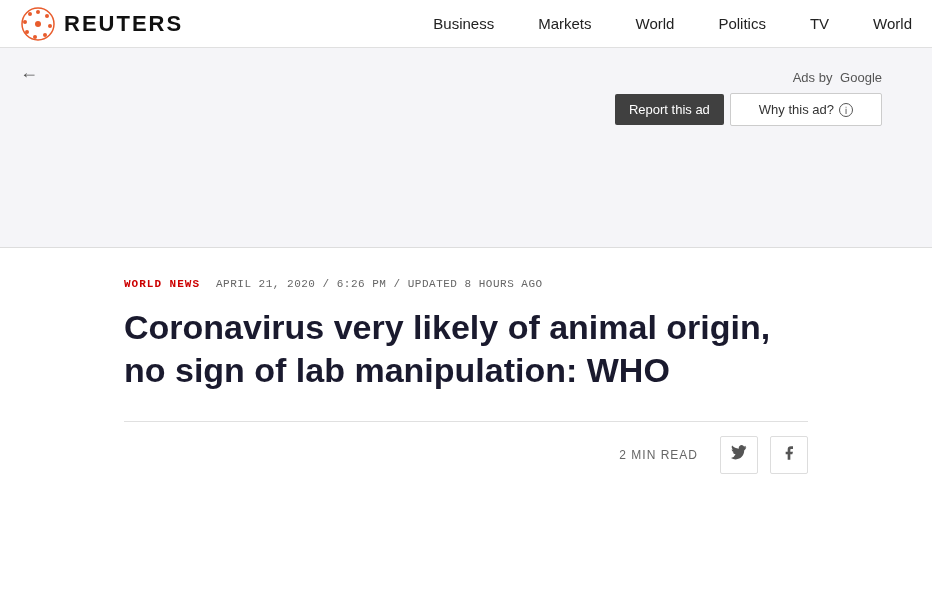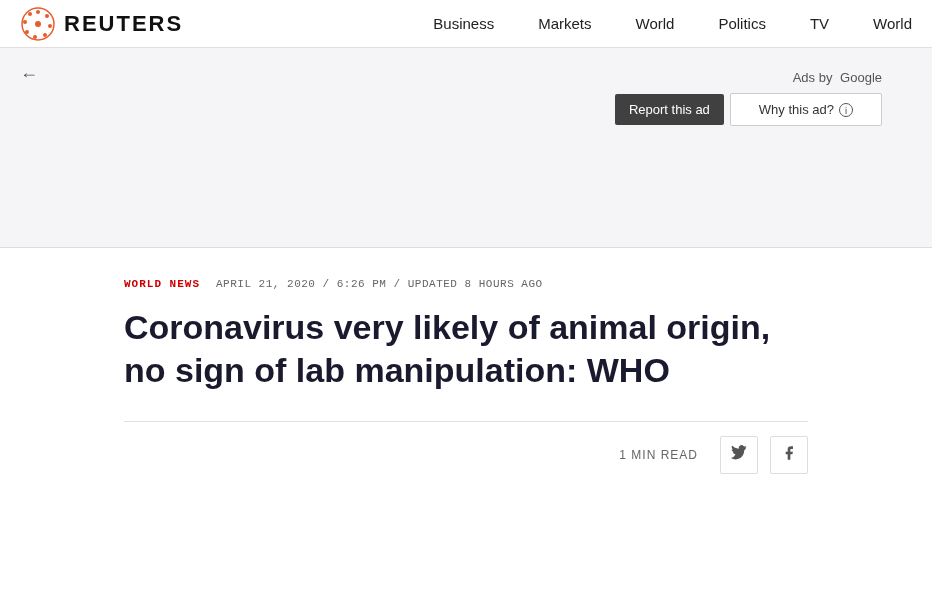--- a/index.html
+++ b/index.html
@@ -257,21 +257,21 @@
 
 <article class="article-section">
   <div class="article-category-row">
     <span class="category-label">WORLD NEWS</span>
     <span class="article-meta">APRIL 21, 2020 / 6:26 PM / UPDATED 8 HOURS AGO</span>
   </div>
 
   <h1 class="article-title">Coronavirus very likely of animal origin, no sign of lab manipulation: WHO</h1>
 
   <div class="article-footer-row">
-    <span class="min-read-label">1 MIN READ</span>
+    <span class="min-read-label">2 MIN READ</span>
     <button class="social-btn">
       <span>
         <svg width="16" height="16" viewBox="0 0 24 24" fill="#555">
           <path d="M23 3a10.9 10.9 0 01-3.14 1.53A4.48 4.48 0 0022.43 1a9 9 0 01-2.88 1.1A4.52 4.52 0 0016.11 0c-2.5 0-4.52 2.02-4.52 4.52 0 .35.04.7.11 1.03C7.73 5.37 4.1 3.58 1.67.83a4.52 4.52 0 00-.61 2.27c0 1.57.8 2.95 2.01 3.76a4.48 4.48 0 01-2.05-.57v.06c0 2.19 1.56 4.02 3.63 4.43a4.52 4.52 0 01-2.04.08 4.53 4.53 0 004.22 3.14A9.07 9.07 0 010 19.54a12.8 12.8 0 006.92 2.03c8.3 0 12.85-6.88 12.85-12.85 0-.2 0-.39-.01-.58A9.17 9.17 0 0023 3z"></path>
         </svg>
       </span>
     </button>
     <button class="social-btn">
       <span>
         <svg width="16" height="16" viewBox="0 0 24 24" fill="#555">

